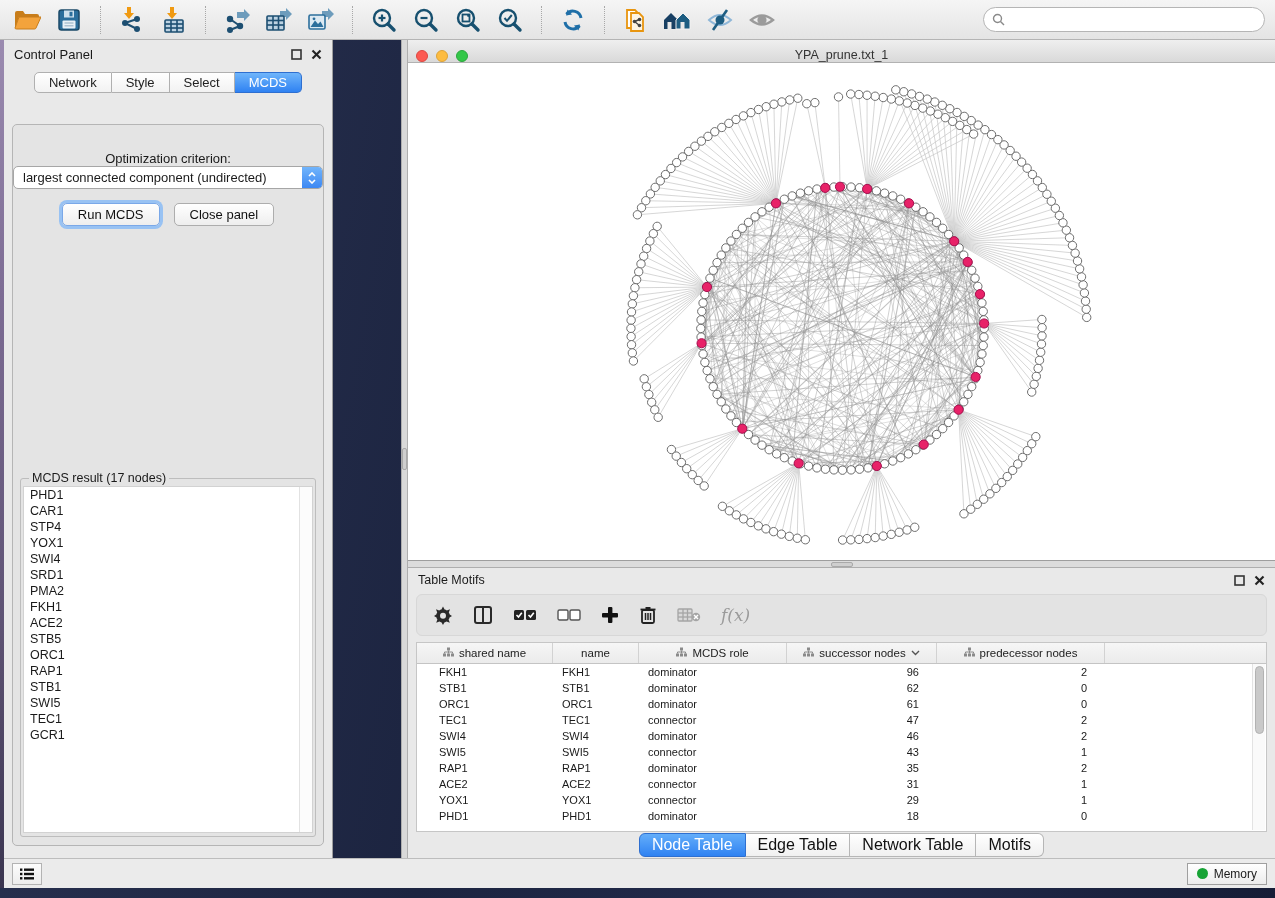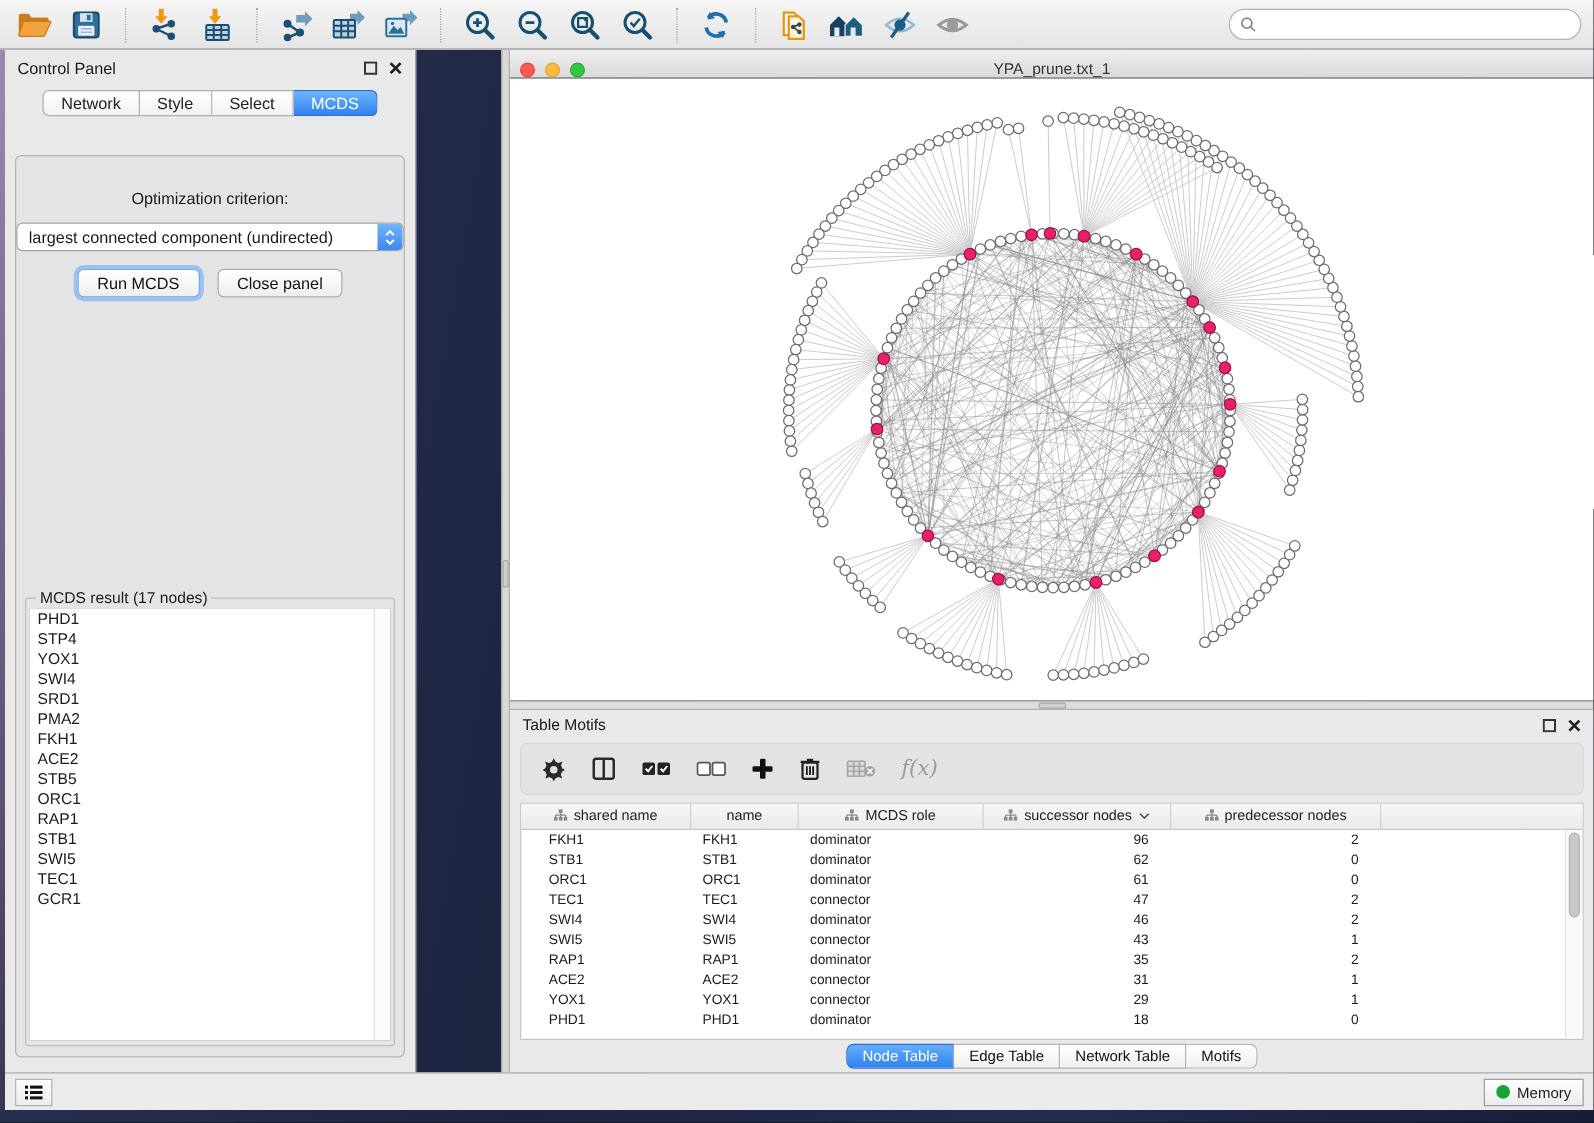--- a/index.html
+++ b/index.html
@@ -28,21 +28,21 @@
   .winbtn{width:12px;height:12px;display:flex;align-items:center;justify-content:center;cursor:default;}
   .cp-tabs{position:relative;z-index:2;display:flex;justify-content:center;margin-top:4px;}
   .seg{font-size:13px;padding:2px 14px;background:linear-gradient(#ffffff,#f2f2f2);
     border:1px solid #b0b0b0;border-left:none;color:#222;}
   .seg:first-child{border-left:1px solid #b0b0b0;border-radius:5px 0 0 5px;}
   .seg:last-child{border-radius:0 5px 5px 0;}
   .seg.sel{background:linear-gradient(#6fb5fb,#2f82f2);color:#fff;border-color:#2e6fd0;}
   .cp-box{position:absolute;left:8px;right:8px;top:84px;bottom:12px;
     border:1px solid #b5b5b5;border-radius:5px;background:#e4e4e4;}
   .opt-label{text-align:center;font-size:13px;margin-top:26px;}
-  .select-row{display:flex;justify-content:center;margin-top:12px;}
+  .select-row{display:flex;justify-content:center;margin-top:0;}
   .mac-select{width:312px;height:23px;background:#fff;border:1px solid #a6a6a6;border-radius:5px;
     display:flex;align-items:center;font-size:13px;overflow:hidden;}
   .mac-select .val{flex:1;padding-left:9px;white-space:nowrap;}
   .mac-select .stepper{width:20px;height:23px;background:linear-gradient(#74b7fc,#3a86f3);
     display:flex;flex-direction:column;align-items:center;justify-content:center;gap:2px;border-radius:0 4px 4px 0;}
   .btn-row{display:flex;justify-content:center;gap:14px;margin-top:14px;}
   .mac-btn{font-size:13px;font-family:inherit;padding:3px 15px;border:1px solid #adadad;border-radius:5px;
     background:linear-gradient(#ffffff,#eeeeee);color:#111;}
   .mac-btn.focusring{box-shadow:0 0 0 3px rgba(110,175,250,.65);border-color:#7aa8e8;}
   .mcds-group{position:absolute;left:7px;right:7px;top:346px;bottom:8px;}
@@ -82,21 +82,21 @@
   .th{display:flex;align-items:center;justify-content:center;gap:5px;font-size:11.5px;color:#222;
     border-right:1px solid #d2d2d2;overflow:hidden;}
   .trow{display:flex;height:16px;align-items:center;}
   .td{font-size:11px;overflow:hidden;white-space:nowrap;}
   .td.l{padding-left:22px;text-align:left;}
   .td.l2{padding-left:9px;text-align:left;}
   .td.r{text-align:right;padding-right:18px;}
   .tp-vscroll{position:absolute;top:21px;right:1px;bottom:1px;width:13px;background:#fafafa;border-left:1px solid #e3e3e3;}
   .tp-thumb{position:absolute;top:2px;left:1.5px;width:9px;height:68px;background:#c9c9c9;border:1px solid #b2b2b2;border-radius:5px;}
   .tp-tabbar{height:26px;display:flex;align-items:center;justify-content:center;}
-  .btab{font-size:12px;padding:2px 12px;background:linear-gradient(#ffffff,#f0f0f0);
+  .btab{font-size:16px;padding:2px 12px;background:linear-gradient(#ffffff,#f0f0f0);
     border:1px solid #b6b6b6;border-left:none;color:#111;}
   .btab:first-child{border-left:1px solid #b6b6b6;border-radius:6px 0 0 6px;}
   .btab:last-child{border-radius:0 6px 6px 0;}
   .btab.sel{background:linear-gradient(#64aefa,#2f82f2);color:#fff;border-color:#2e6fd0;}
   
   .statusbar{position:absolute;left:4px;right:0;bottom:10px;height:30px;background:#ebebeb;
     border-top:1px solid #bdbdbd;display:flex;align-items:center;padding:0 8px;}
   .list-btn{width:30px;height:22px;background:linear-gradient(#fcfcfc,#ededed);border:1px solid #b3b3b3;
     display:flex;align-items:center;justify-content:center;}
   .memory-btn{margin-left:auto;height:22px;background:linear-gradient(#ffffff,#ececec);border:1px solid #9f9f9f;
@@ -305,20 +305,21 @@
       <div class="btn-row">
         <button class="mac-btn focusring">Run MCDS</button>
         <button class="mac-btn">Close panel</button>
       </div>
       <div class="mcds-group">
         <fieldset>
           <legend>MCDS result (17 nodes)</legend>
           <div class="mcds-list" id="mcds-list">
             <div class="mcds-scroll"></div>
           <div class="mcds-item">PHD1</div>
+              <div class="mcds-item">CAR1</div>
               <div class="mcds-item">STP4</div>
               <div class="mcds-item">YOX1</div>
               <div class="mcds-item">SWI4</div>
               <div class="mcds-item">SRD1</div>
               <div class="mcds-item">PMA2</div>
               <div class="mcds-item">FKH1</div>
               <div class="mcds-item">ACE2</div>
               <div class="mcds-item">STB5</div>
               <div class="mcds-item">ORC1</div>
               <div class="mcds-item">RAP1</div>

